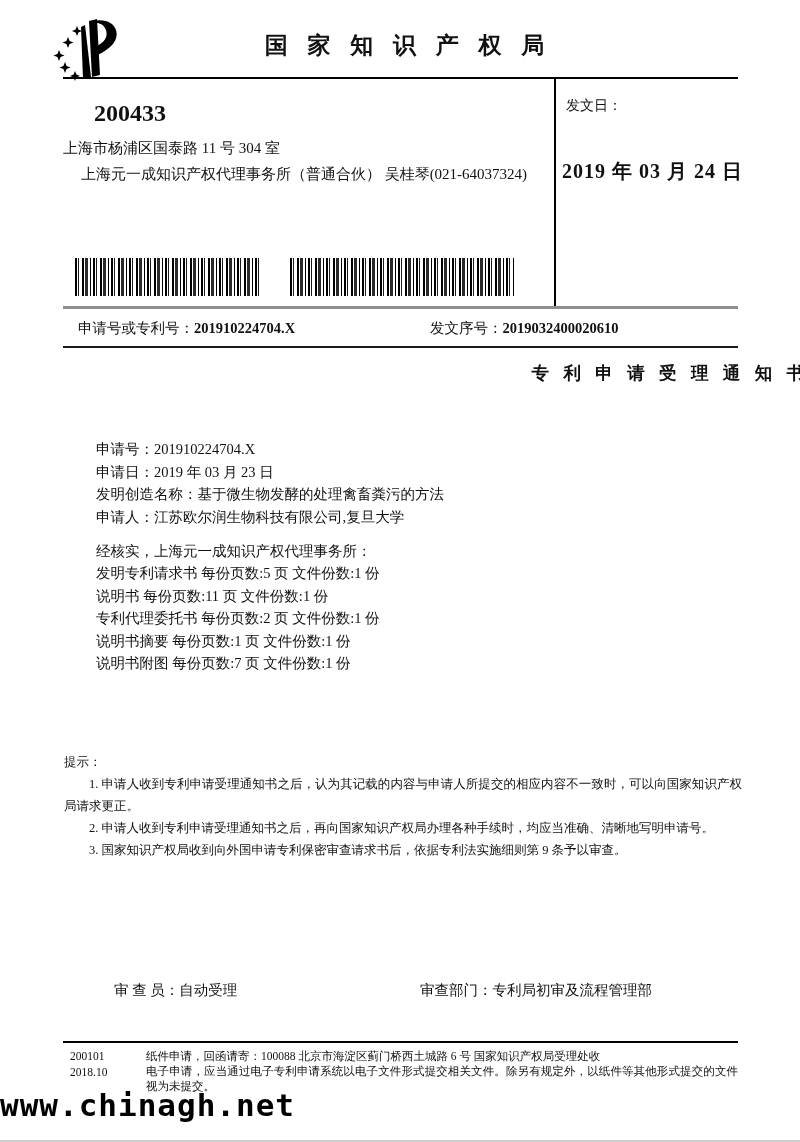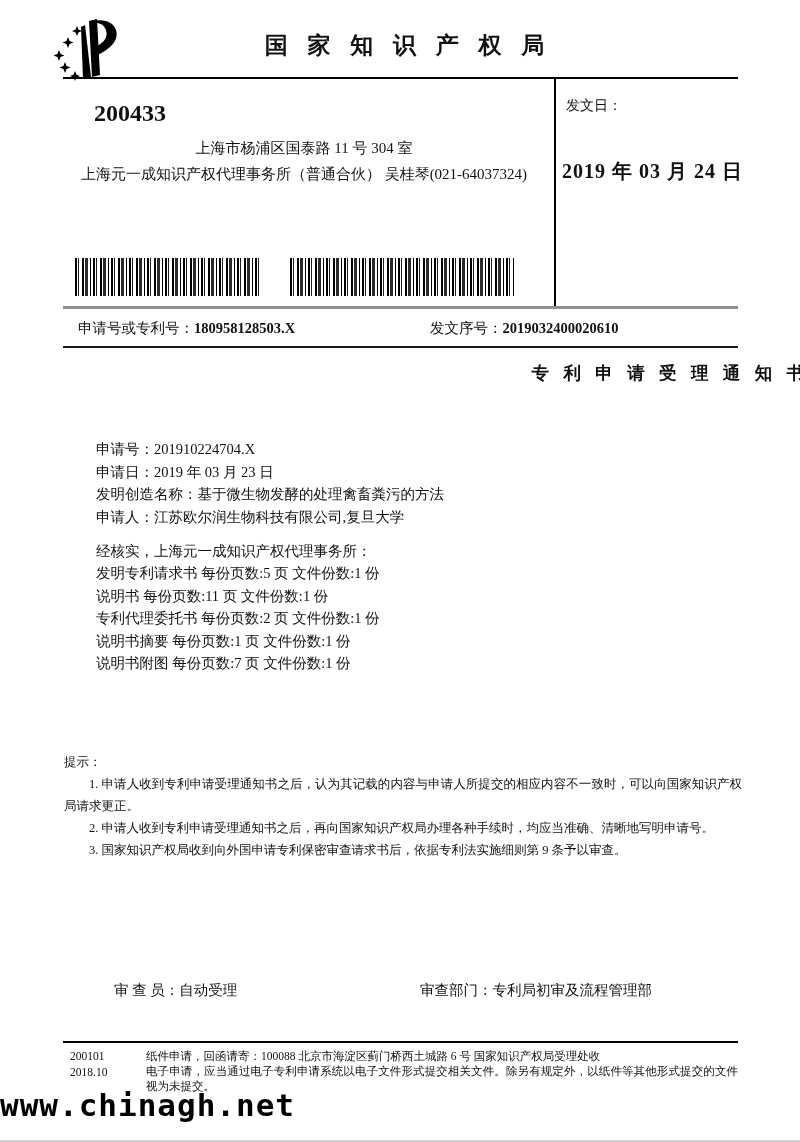--- a/index.html
+++ b/index.html
@@ -22,21 +22,21 @@
   .vert-divider{position:absolute;left:554px;top:78px;width:2px;height:229px;background:#000;}
 
   .logo{position:absolute;left:52px;top:14px;width:76px;height:76px;}
 
   .org-title{
     position:absolute;left:0;right:0;top:30px;
     text-align:center;font-size:23px;font-weight:bold;
     letter-spacing:7px;text-indent:7px;
   }
   .postcode{position:absolute;left:94px;top:100px;font-size:24px;font-weight:bold;}
-  .addr1{position:absolute;left:63px;top:139px;width:482px;text-align:center;font-size:15px;}
+  .addr1{position:absolute;left:63px;top:139px;width:482px;font-size:15px;}
   .addr2{position:absolute;left:55px;top:165px;width:498px;text-align:center;font-size:15px;}
 
   .dispatch-label{position:absolute;left:566px;top:97px;font-size:14px;}
   .dispatch-date{position:absolute;left:562px;top:158px;font-size:20px;font-weight:bold;letter-spacing:1px;}
 
   .barcode{
     position:absolute;top:258px;height:38px;
     background:repeating-linear-gradient(90deg,
       #000 0px,#000 2px,#fff 2px,#fff 3px,
       #1c1c1c 3px,#1c1c1c 4px,#fff 4px,#fff 7px,
@@ -115,21 +115,21 @@
 
   <div class="dispatch-label">发文日：</div>
   <div class="dispatch-date">2019 年 03 月 24 日</div>
 
   <div class="barcode barcode1"></div>
   <div class="barcode barcode2"></div>
 
   <div class="rule rule-thick"></div>
 
   <div class="ref-row">
-    <span>申请号或专利号：</span><span class="ref-val">180958128503.X</span>
+    <span>申请号或专利号：</span><span class="ref-val">201910224704.X</span>
     <span class="ref-right">
       <span>发文序号：</span><span class="ref-val">2019032400020610</span>
     </span>
   </div>
 
   <div class="rule rule-mid"></div>
 
   <div class="doc-title">专 利 申 请 受 理 通 知 书</div>
 
   <div class="fields">

